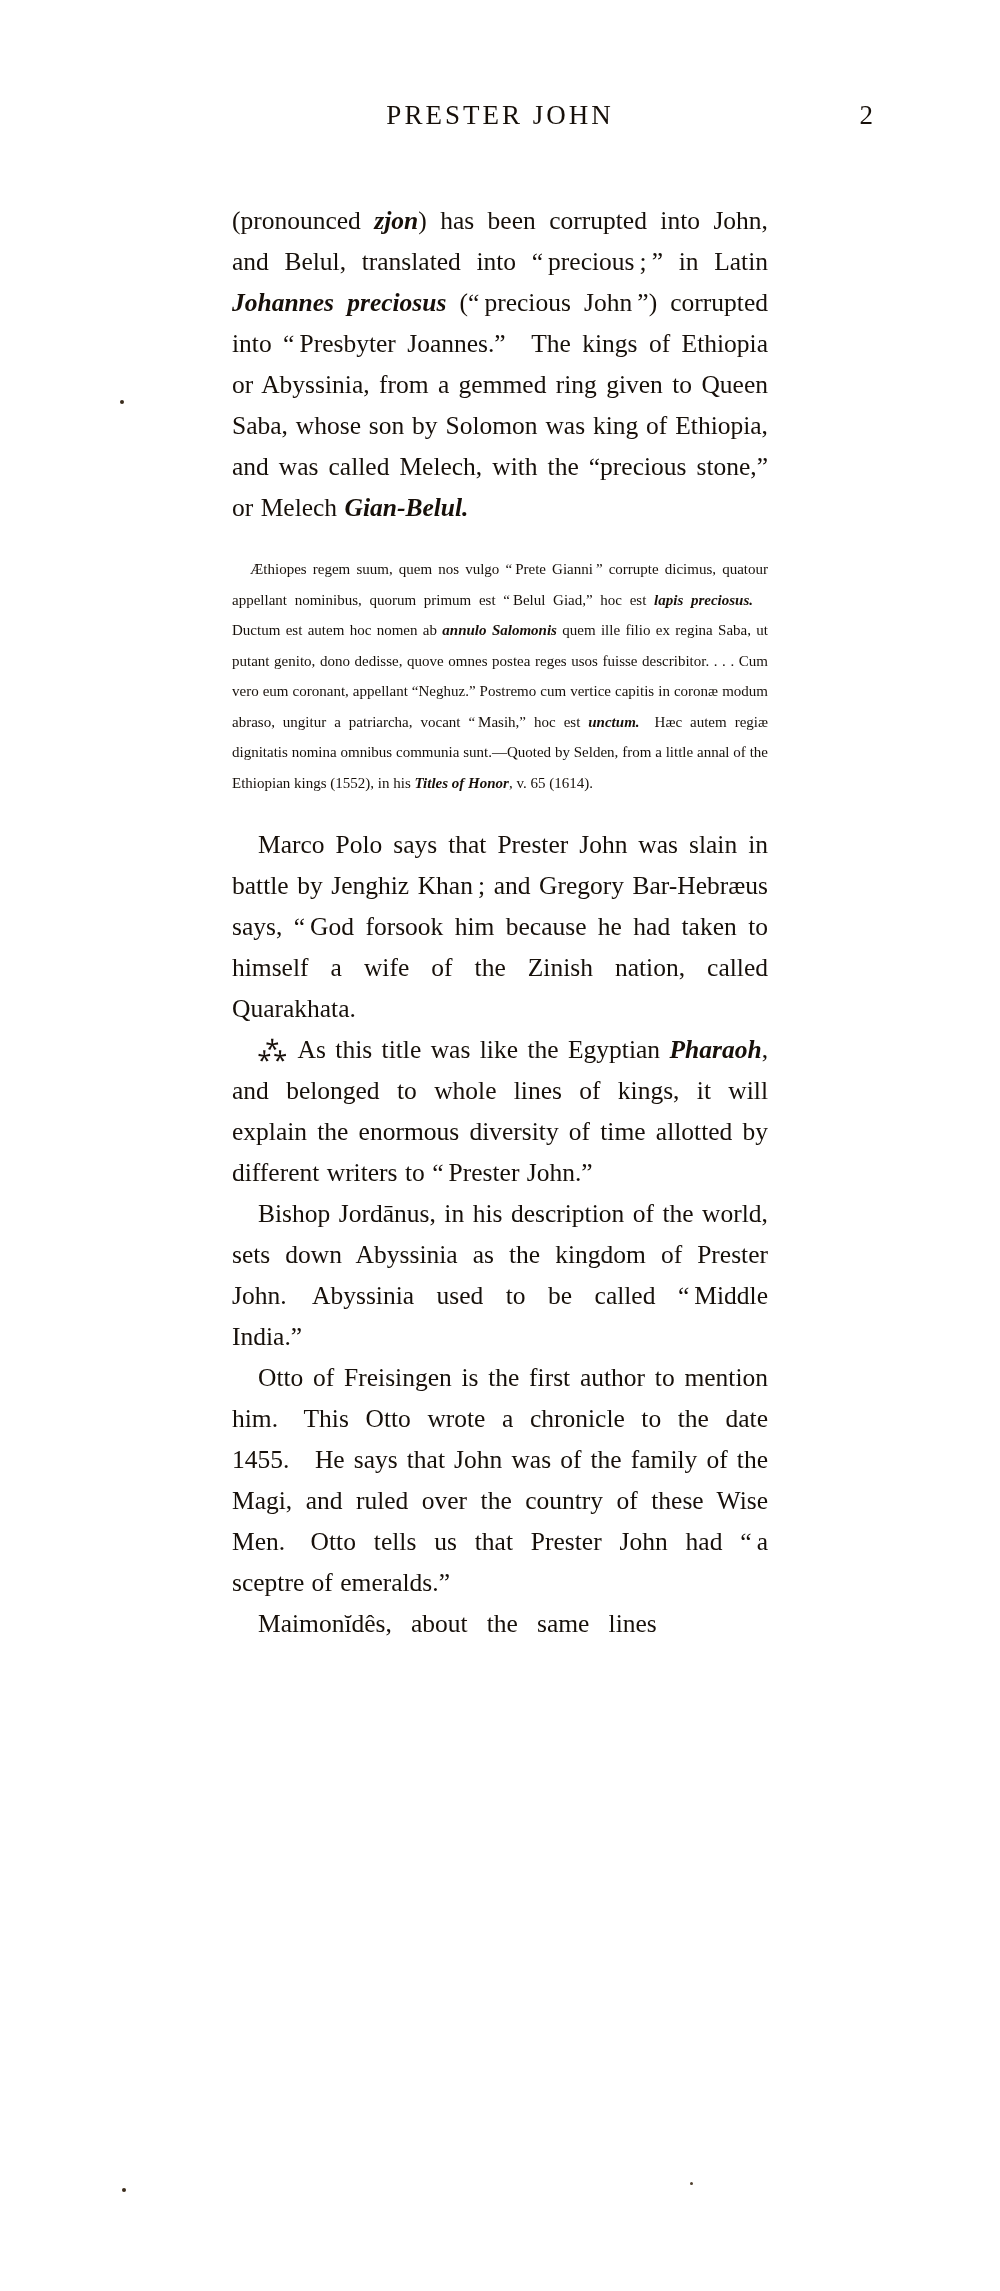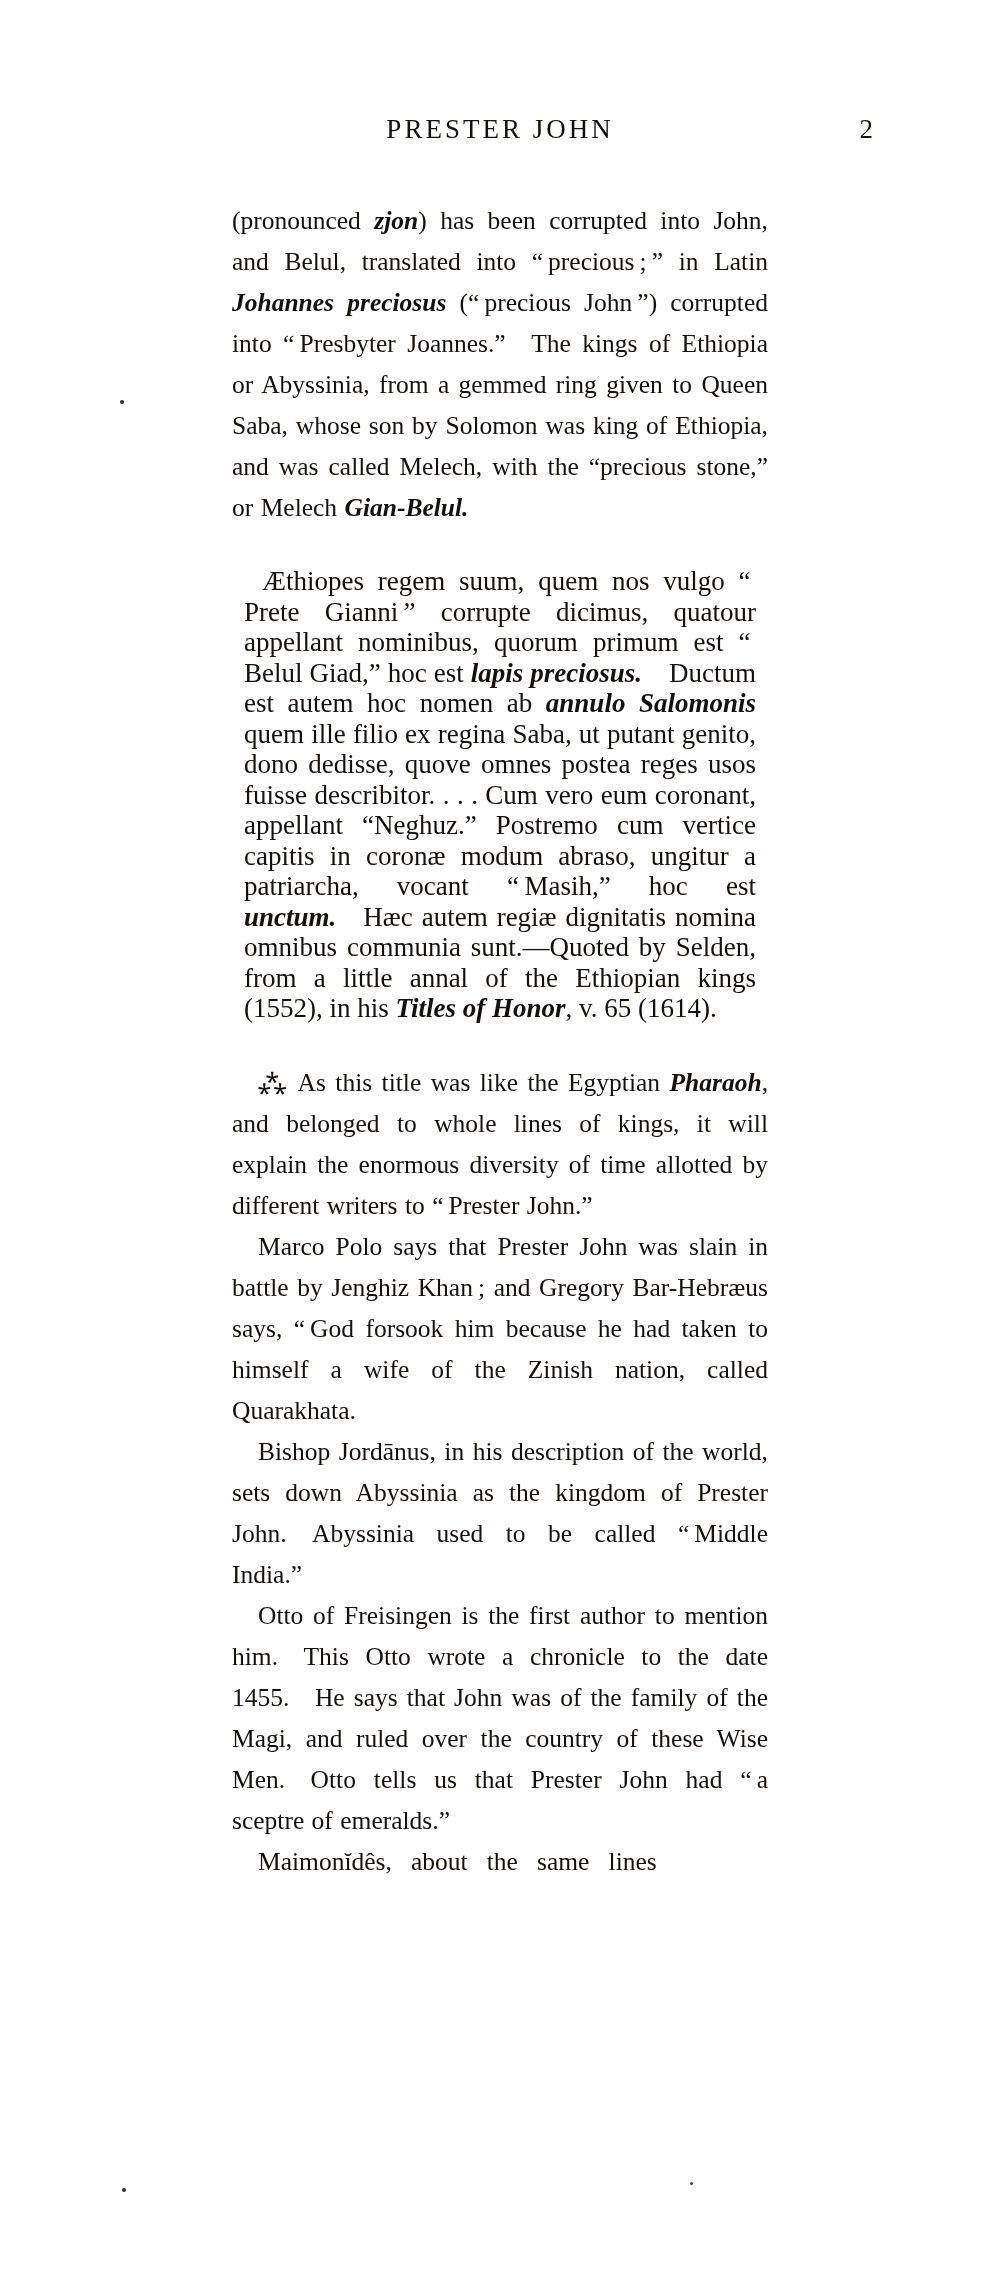--- a/index.html
+++ b/index.html
@@ -19,21 +19,21 @@
     position: absolute;
     left: 0; top: 0;
     width: 1000px;
     height: 2291px;
     background: #ffffff;
   }
   
   .header {
     position: absolute;
     left: 0;
-    top: 114px;
+    top: 100px;
     width: 884px;
     height: 40px;
   }
   .header-title {
     position: absolute;
     left: 0;
     top: 0;
     width: 1000px;
     text-align: center;
     font-size: 27px;
@@ -62,25 +62,25 @@
     text-align: justify;
     margin: 0 0 0 0;
     color: #17100a;
     hyphens: none;
   }
   .body-p.indent {
     text-indent: 26px;
   }
   .gap-med { height: 26px; }
   .quote {
-    font-size: 27px;
+    font-size: 15px;
     line-height: 30.5px;
     text-align: justify;
     color: #17100a;
-    margin: 12px;
+    margin: 0;
   }
   .quote.first { text-indent: 18px; }
   .it { font-style: italic; font-weight: bold; }
   .asterism {
     font-size: 25.5px;
     letter-spacing: 1px;
   }
   
   .loose { word-spacing: 0.04em; }
   .dot-left {
@@ -128,23 +128,23 @@
   <div class="column">
 
     <p class="body-p loose">(pronounced <span class="it">zjon</span>) has been corrupted into John, and Belul, translated into “ precious ; ” in Latin <span class="it">Johannes preciosus</span> (“ precious John ”) corrupted into “ Presbyter Joannes.” The kings of Ethiopia or Abyssinia, from a gemmed ring given to Queen Saba, whose son by Solomon was king of Ethiopia, and was called Melech, with the “precious stone,” or Melech <span class="it">Gian-Belul.</span></p>
 
     <div class="gap-med"></div>
 
     <p class="quote first">Æthiopes regem suum, quem nos vulgo “ Prete Gianni ” corrupte dicimus, quatour appellant nominibus, quorum primum est “ Belul Giad,” hoc est <span class="it">lapis preciosus.</span> Ductum est autem hoc nomen ab <span class="it">annulo Salomonis</span> quem ille filio ex regina Saba, ut putant genito, dono dedisse, quove omnes postea reges usos fuisse describitor. . . . Cum vero eum coronant, appellant “Neghuz.” Postremo cum vertice capitis in coronæ modum abraso, ungitur a patriarcha, vocant “ Masih,” hoc est <span class="it">unctum.</span> Hæc autem regiæ dignitatis nomina omnibus communia sunt.—Quoted by Selden, from a little annal of the Ethiopian kings (1552), in his <span class="it">Titles of Honor</span>, v. 65 (1614).</p>
 
     <div class="gap-med"></div>
 
+    <p class="body-p indent loose">Marco Polo says that Prester John was slain in battle by Jenghiz Khan ; and Gregory Bar-Hebræus says, “ God forsook him because he had taken to himself a wife of the Zinish nation, called Quarakhata.</p>
+
     <p class="body-p indent loose"><span class="asterism">⁂</span> As this title was like the Egyptian <span class="it">Pharaoh</span>, and belonged to whole lines of kings, it will explain the enormous diversity of time allotted by different writers to “ Prester John.”</p>
-
-    <p class="body-p indent loose">Marco Polo says that Prester John was slain in battle by Jenghiz Khan ; and Gregory Bar-Hebræus says, “ God forsook him because he had taken to himself a wife of the Zinish nation, called Quarakhata.</p>
 
     <p class="body-p indent loose">Bishop Jordānus, in his description of the world, sets down Abyssinia as the kingdom of Prester John. Abyssinia used to be called “ Middle India.”</p>
 
     <p class="body-p indent loose">Otto of Freisingen is the first author to mention him. This Otto wrote a chronicle to the date 1455. He says that John was of the family of the Magi, and ruled over the country of these Wise Men. Otto tells us that Prester John had “ a sceptre of emeralds.”</p>
 
     <p class="body-p indent loose" style="word-spacing:0.5em;">Maimonĭdês, about the same lines</p>
 
   </div>
 </div>
 

